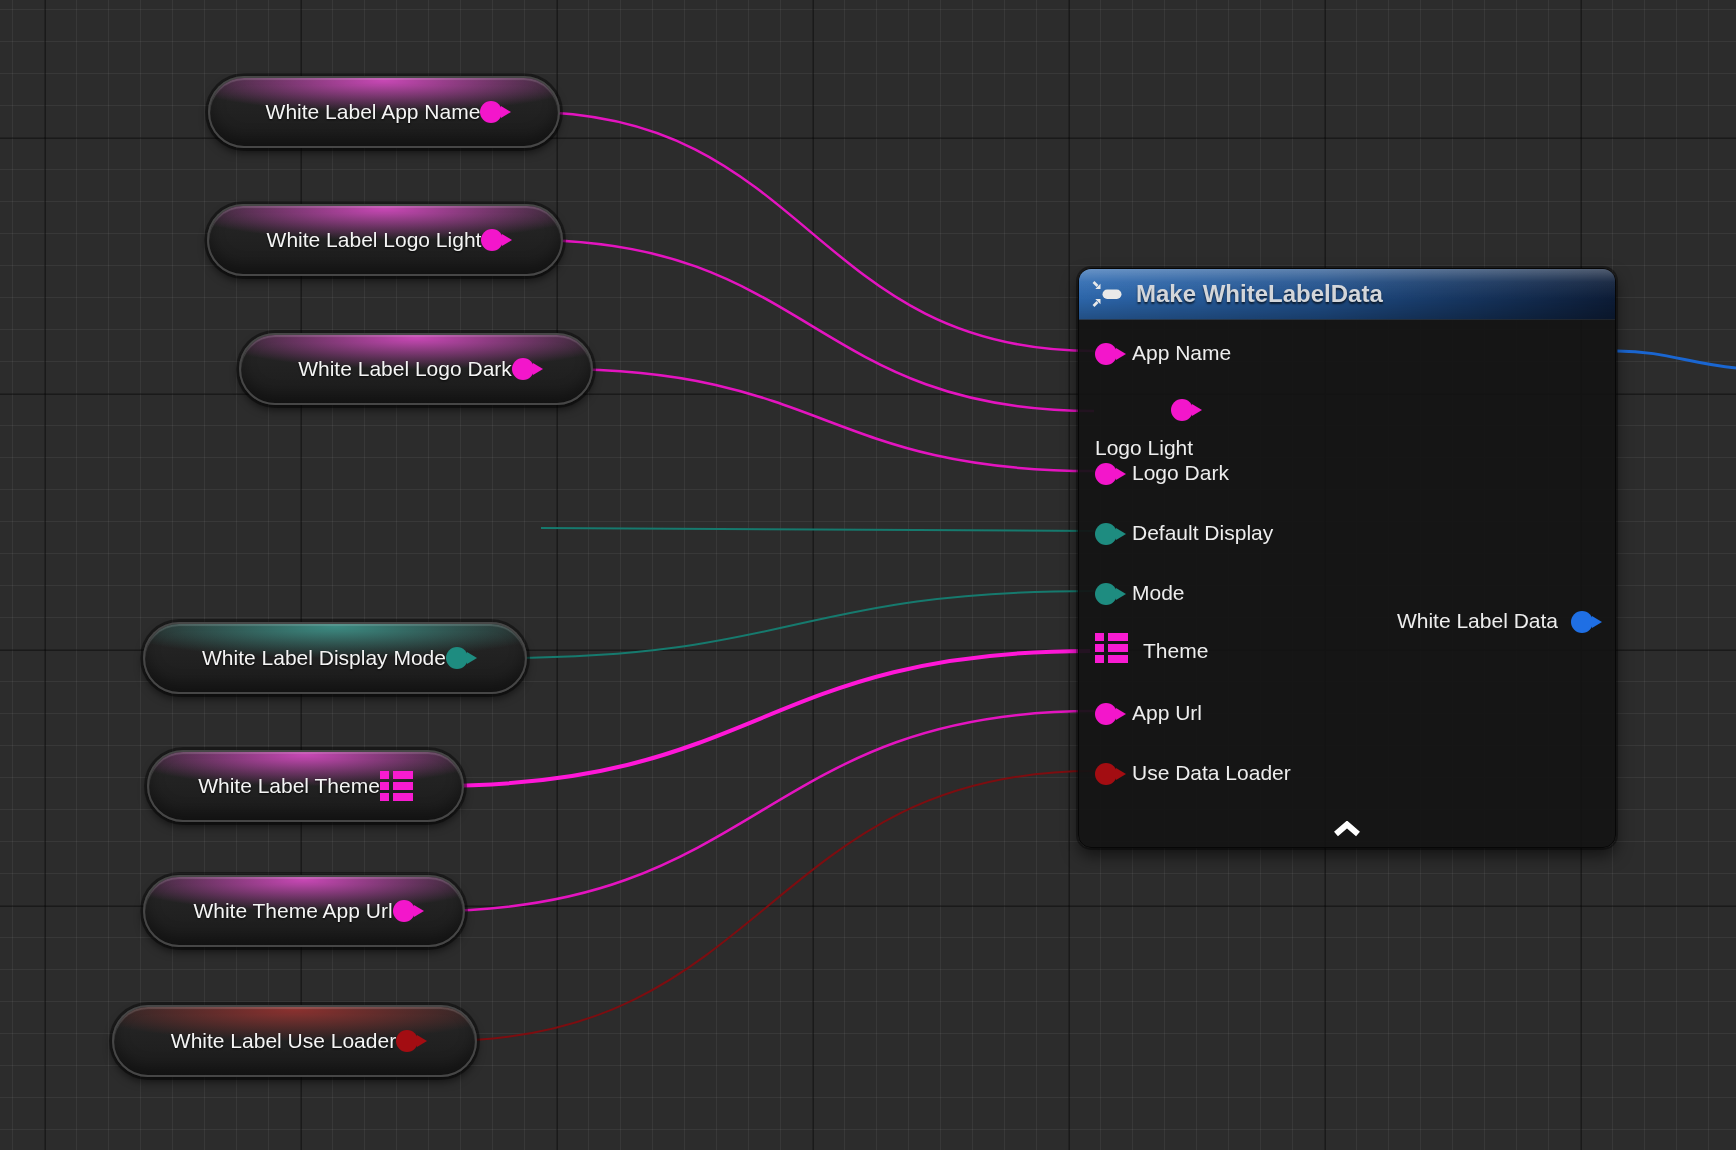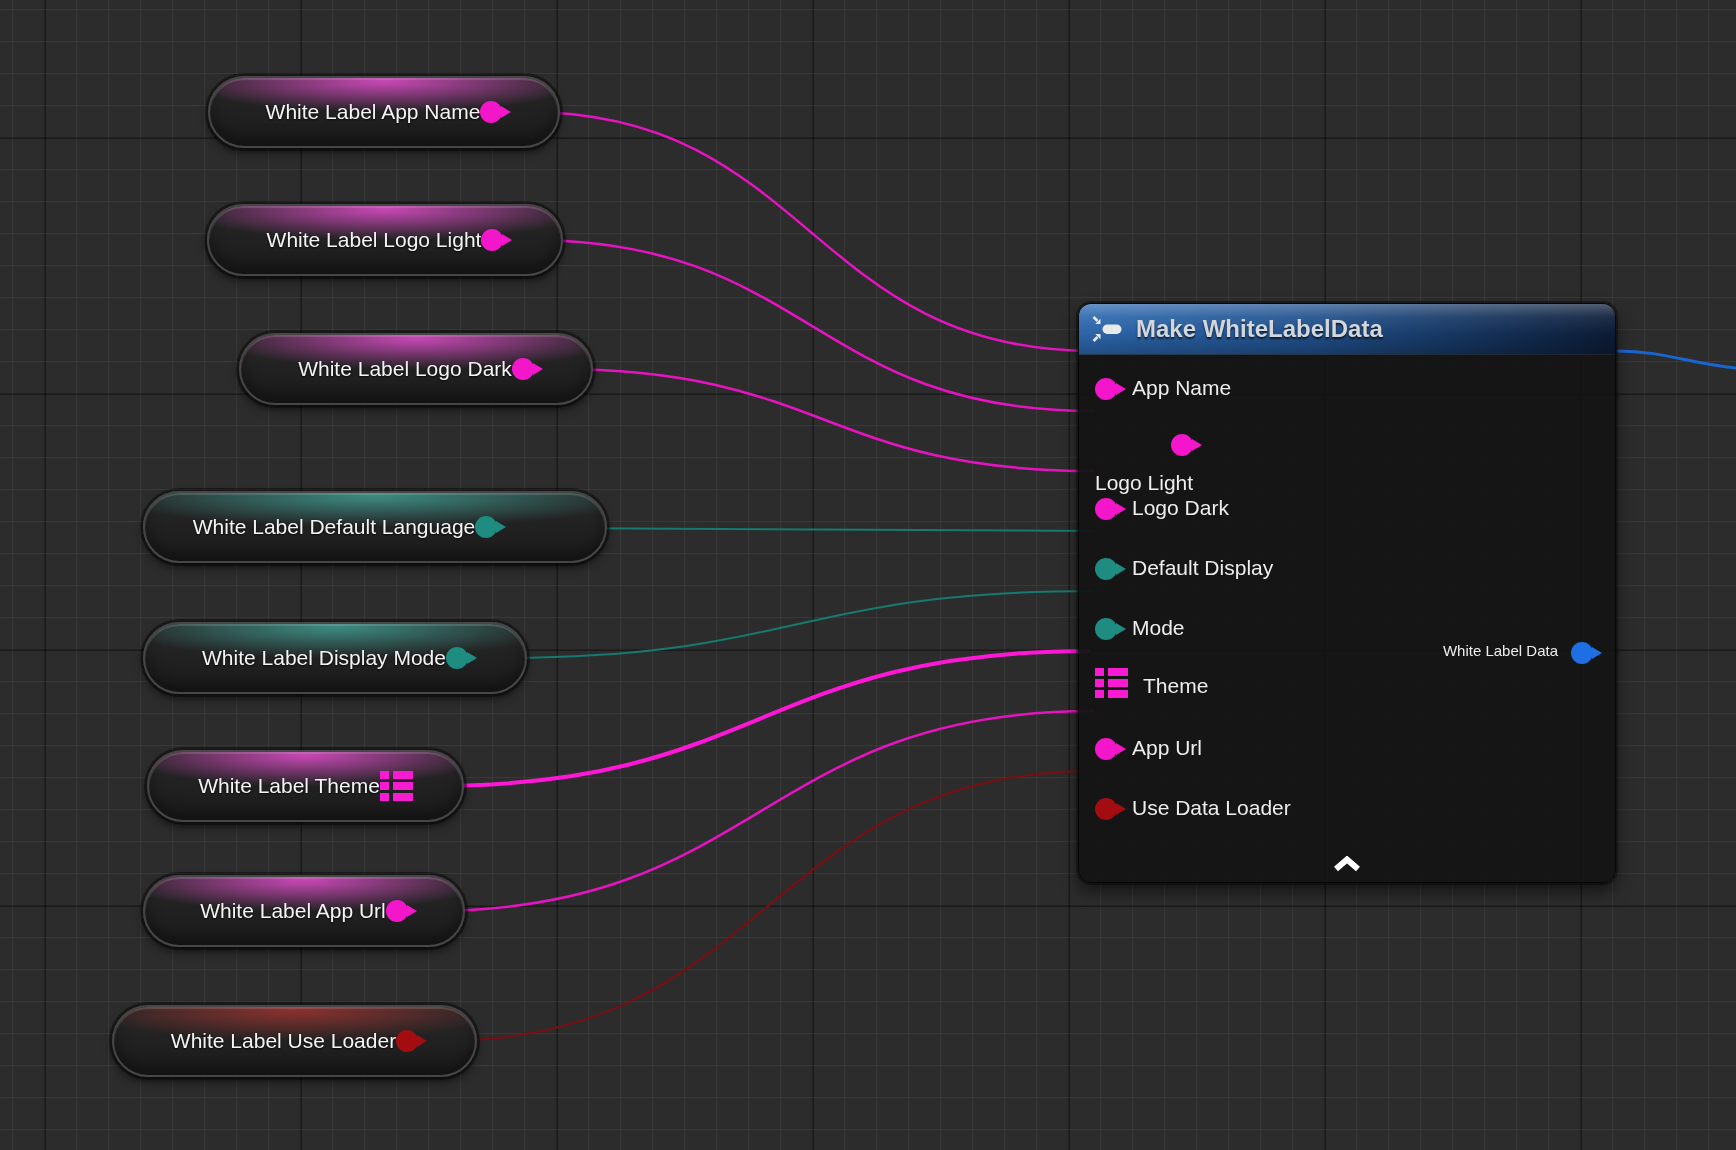--- a/index.html
+++ b/index.html
@@ -59,21 +59,20 @@
   .structpin{display:inline-block;width:33px;height:30px;flex:0 0 33px;color:var(--struct-icon);}
 
   
   .make-node{
     position:absolute;left:1078px;top:268px;width:538px;height:580px;
     border-radius:13px;
     background:rgba(19,19,19,0.93);
     border:1px solid #070707;
     box-shadow:0 0 0 2px rgba(0,0,0,0.35), 0 8px 16px rgba(0,0,0,0.55);
     box-sizing:border-box;
-    margin-top:35px;
   }
   .make-header{
     position:absolute;left:0;top:0;right:0;height:51px;
     border-radius:12px 12px 0 0;
     background:
       linear-gradient(180deg, rgba(255,255,255,0.28) 0%, rgba(255,255,255,0.07) 26%, rgba(0,0,0,0.05) 60%, rgba(0,0,0,0.25) 100%),
       linear-gradient(90deg, var(--header-left) 0%, var(--header-mid) 45%, var(--header-right) 100%);
     display:flex;align-items:center;gap:13px;padding:0 0 0 12px;
     box-sizing:border-box;
     border-bottom:1px solid rgba(0,0,0,0.6);
@@ -85,22 +84,22 @@
   .mrow{
     position:absolute;left:16px;height:26px;
     display:flex;align-items:flex-end;gap:15px;
     color:#ededed;font-size:21px;white-space:nowrap;
   }
   .mrow .pin{--c:var(--string-pin);}
   .mrow[data-type="enum"] .pin{--c:var(--enum-pin);}
   .mrow[data-type="bool"] .pin{--c:var(--bool-pin);}
   .orow{
     position:absolute;right:22px;top:338px;height:26px;
-    display:flex;align-items:flex-start;gap:13px;
-    color:#ededed;font-size:15px;white-space:nowrap;
+    display:flex;align-items:flex-end;gap:13px;
+    color:#ededed;font-size:21px;white-space:nowrap;
   }
   .collapse-btn{
     position:absolute;left:50%;bottom:8px;transform:translateX(-50%);
     width:34px;height:20px;display:flex;align-items:center;justify-content:center;
     cursor:pointer;
   }
 </style>
 </head>
 <body>
 
@@ -126,24 +125,20 @@
   <div class="getter" style="left:207px;top:204px;width:356px;" data-type="string">
     <span class="glabel">White Label Logo Light</span>
     <span class="pin"></span>
   </div>
 
   <div class="getter" style="left:239px;top:333px;width:354px;" data-type="string">
     <span class="glabel">White Label Logo Dark</span>
     <span class="pin"></span>
   </div>
 
-  <div class="getter" style="left:143px;top:491px;width:464px;padding-right:60px;" data-type="enum">
-    <span class="glabel">White Label Default Language</span>
-    <span class="pin"></span>
-  </div>
 
   <div class="getter" style="left:143px;top:622px;width:384px;" data-type="enum">
     <span class="glabel">White Label Display Mode</span>
     <span class="pin"></span>
   </div>
 
   <div class="getter" style="left:147px;top:750px;width:317px;" data-type="struct">
     <span class="glabel">White Label Theme</span>
     <svg class="structpin" viewBox="0 0 33 30">
       <g fill="currentColor">
@@ -151,21 +146,21 @@
           <rect x="13" y="0" width="20" height="8"></rect>
         <rect x="0" y="11" width="9" height="8"></rect>
           <rect x="13" y="11" width="20" height="8"></rect>
         <rect x="0" y="22" width="9" height="8"></rect>
           <rect x="13" y="22" width="20" height="8"></rect>
       </g>
     </svg>
   </div>
 
   <div class="getter" style="left:143px;top:875px;width:322px;" data-type="string">
-    <span class="glabel">White Label App Url</span>
+    <span class="glabel">White Theme App Url</span>
     <span class="pin"></span>
   </div>
 
   <div class="getter" style="left:112px;top:1005px;width:365px;" data-type="bool">
     <span class="glabel">White Label Use Loader</span>
     <span class="pin"></span>
   </div>
 
   <div class="make-node">
     <div class="make-header">

